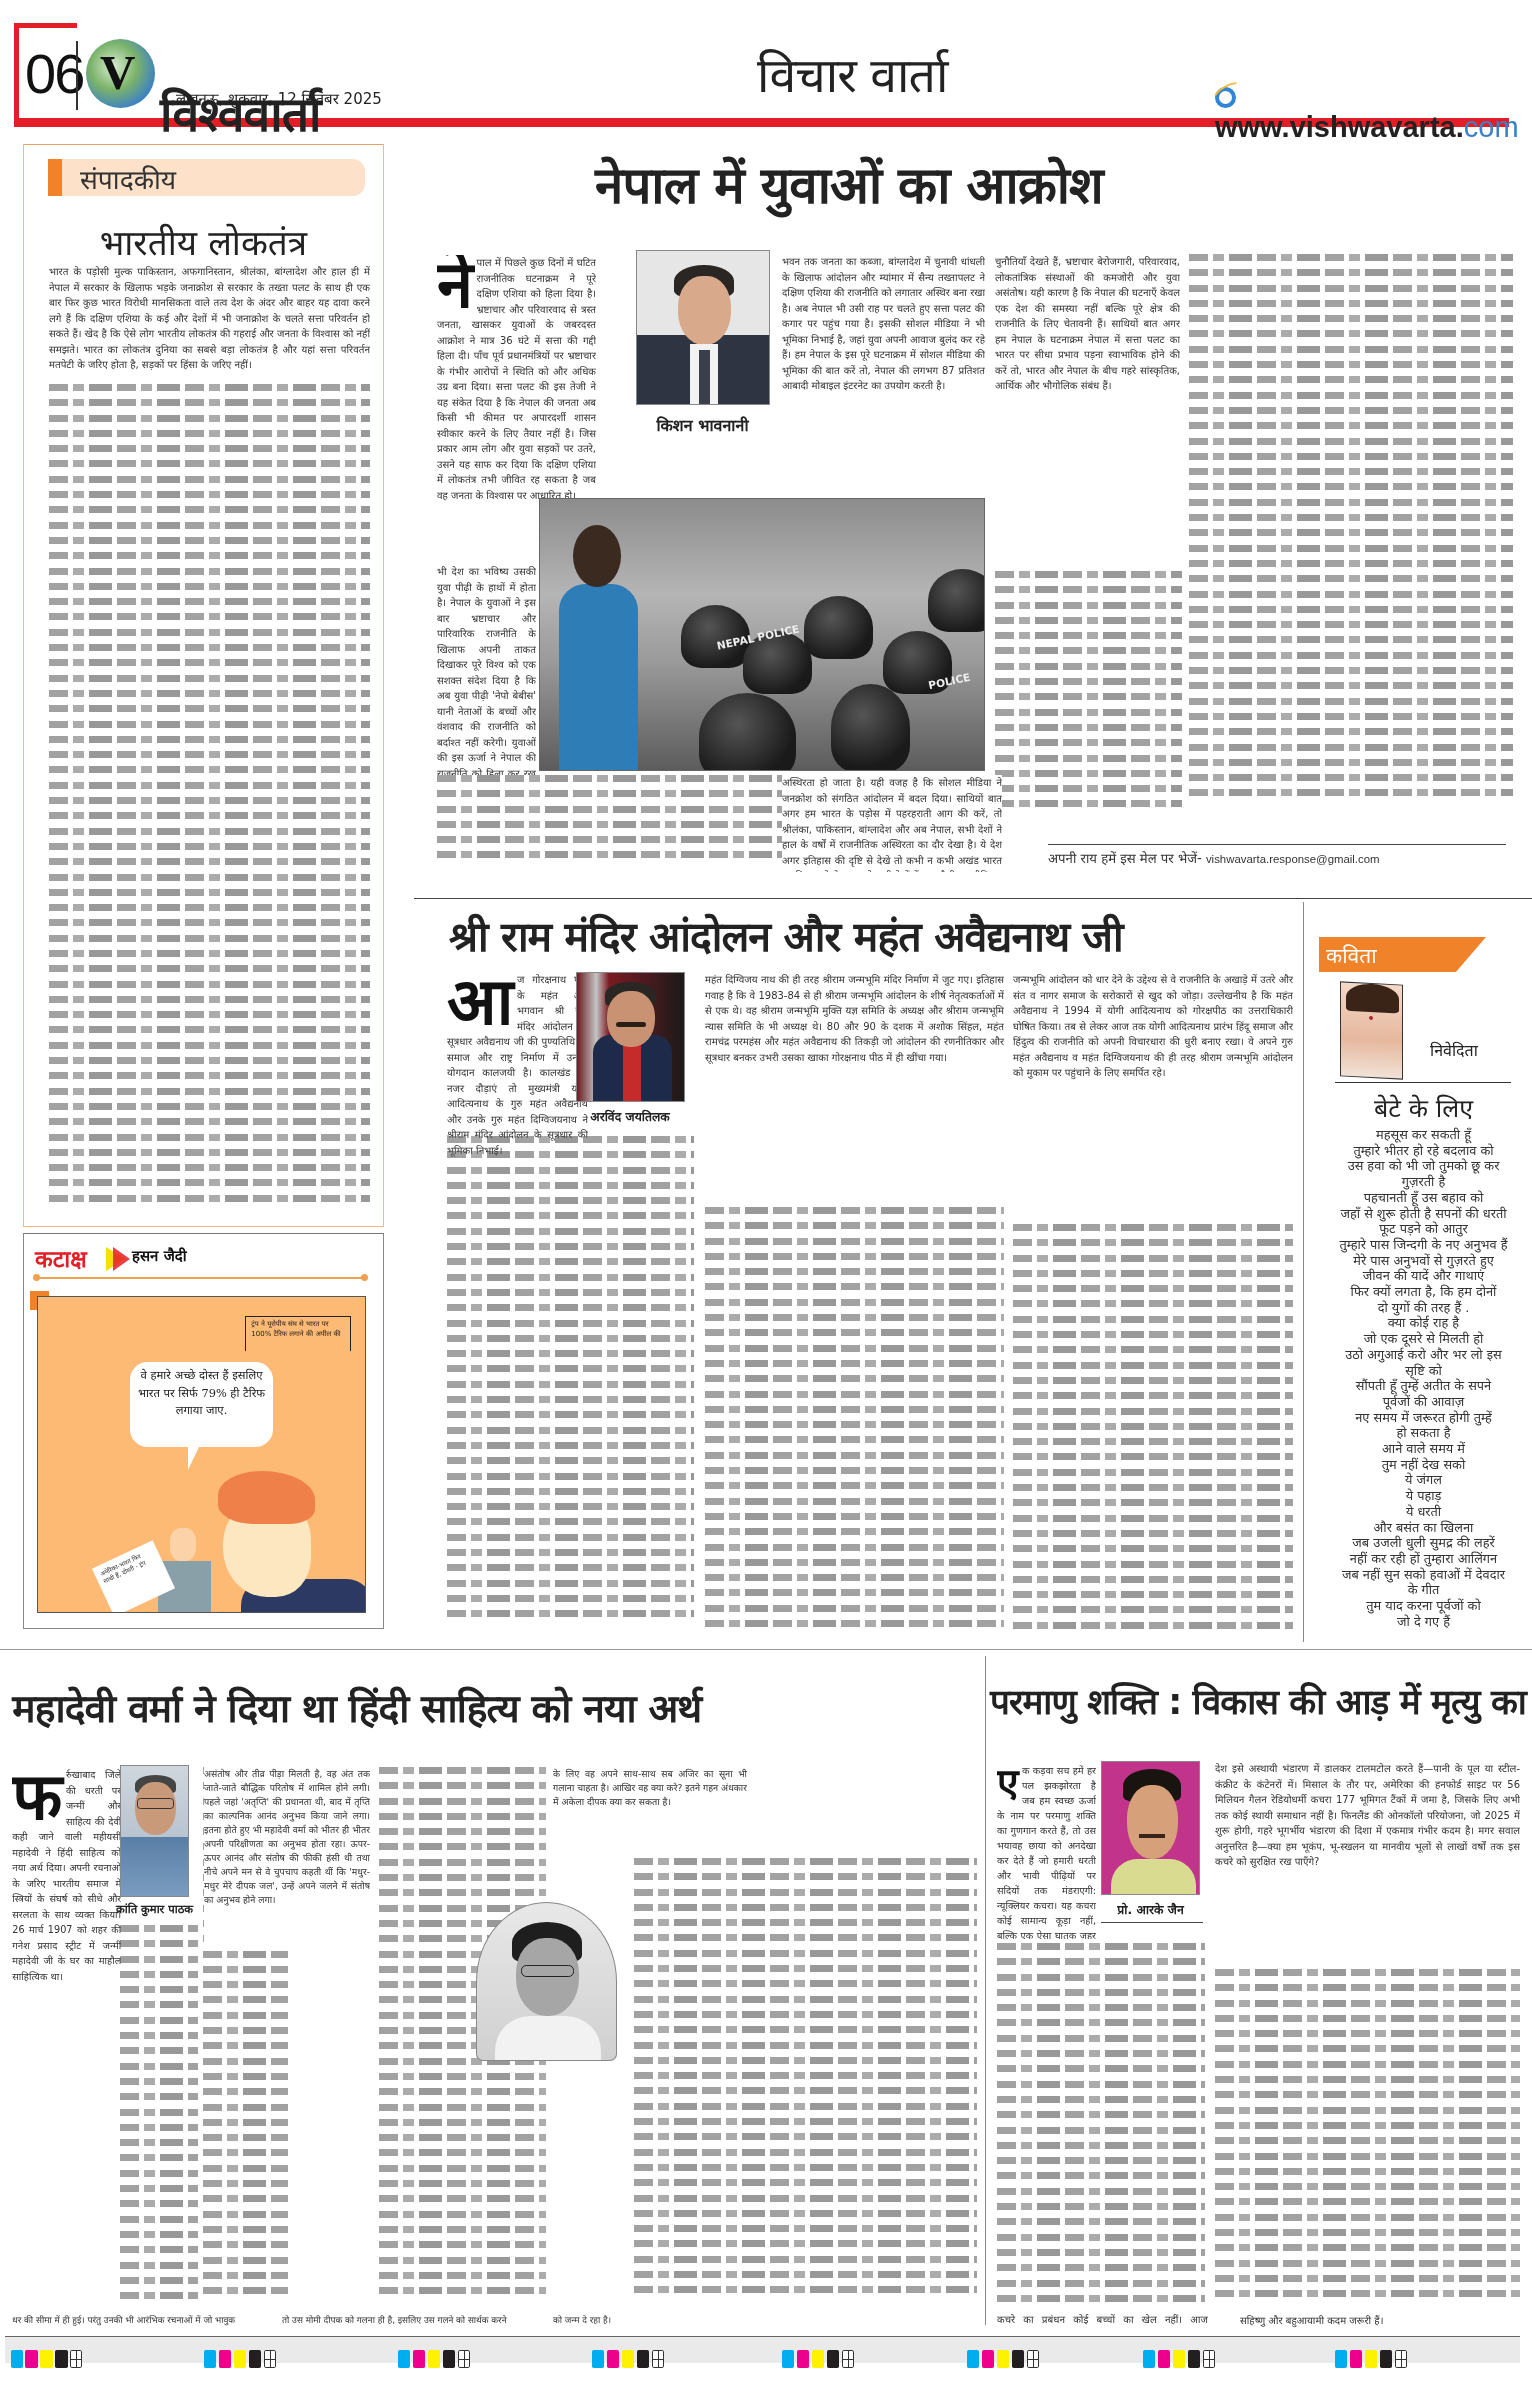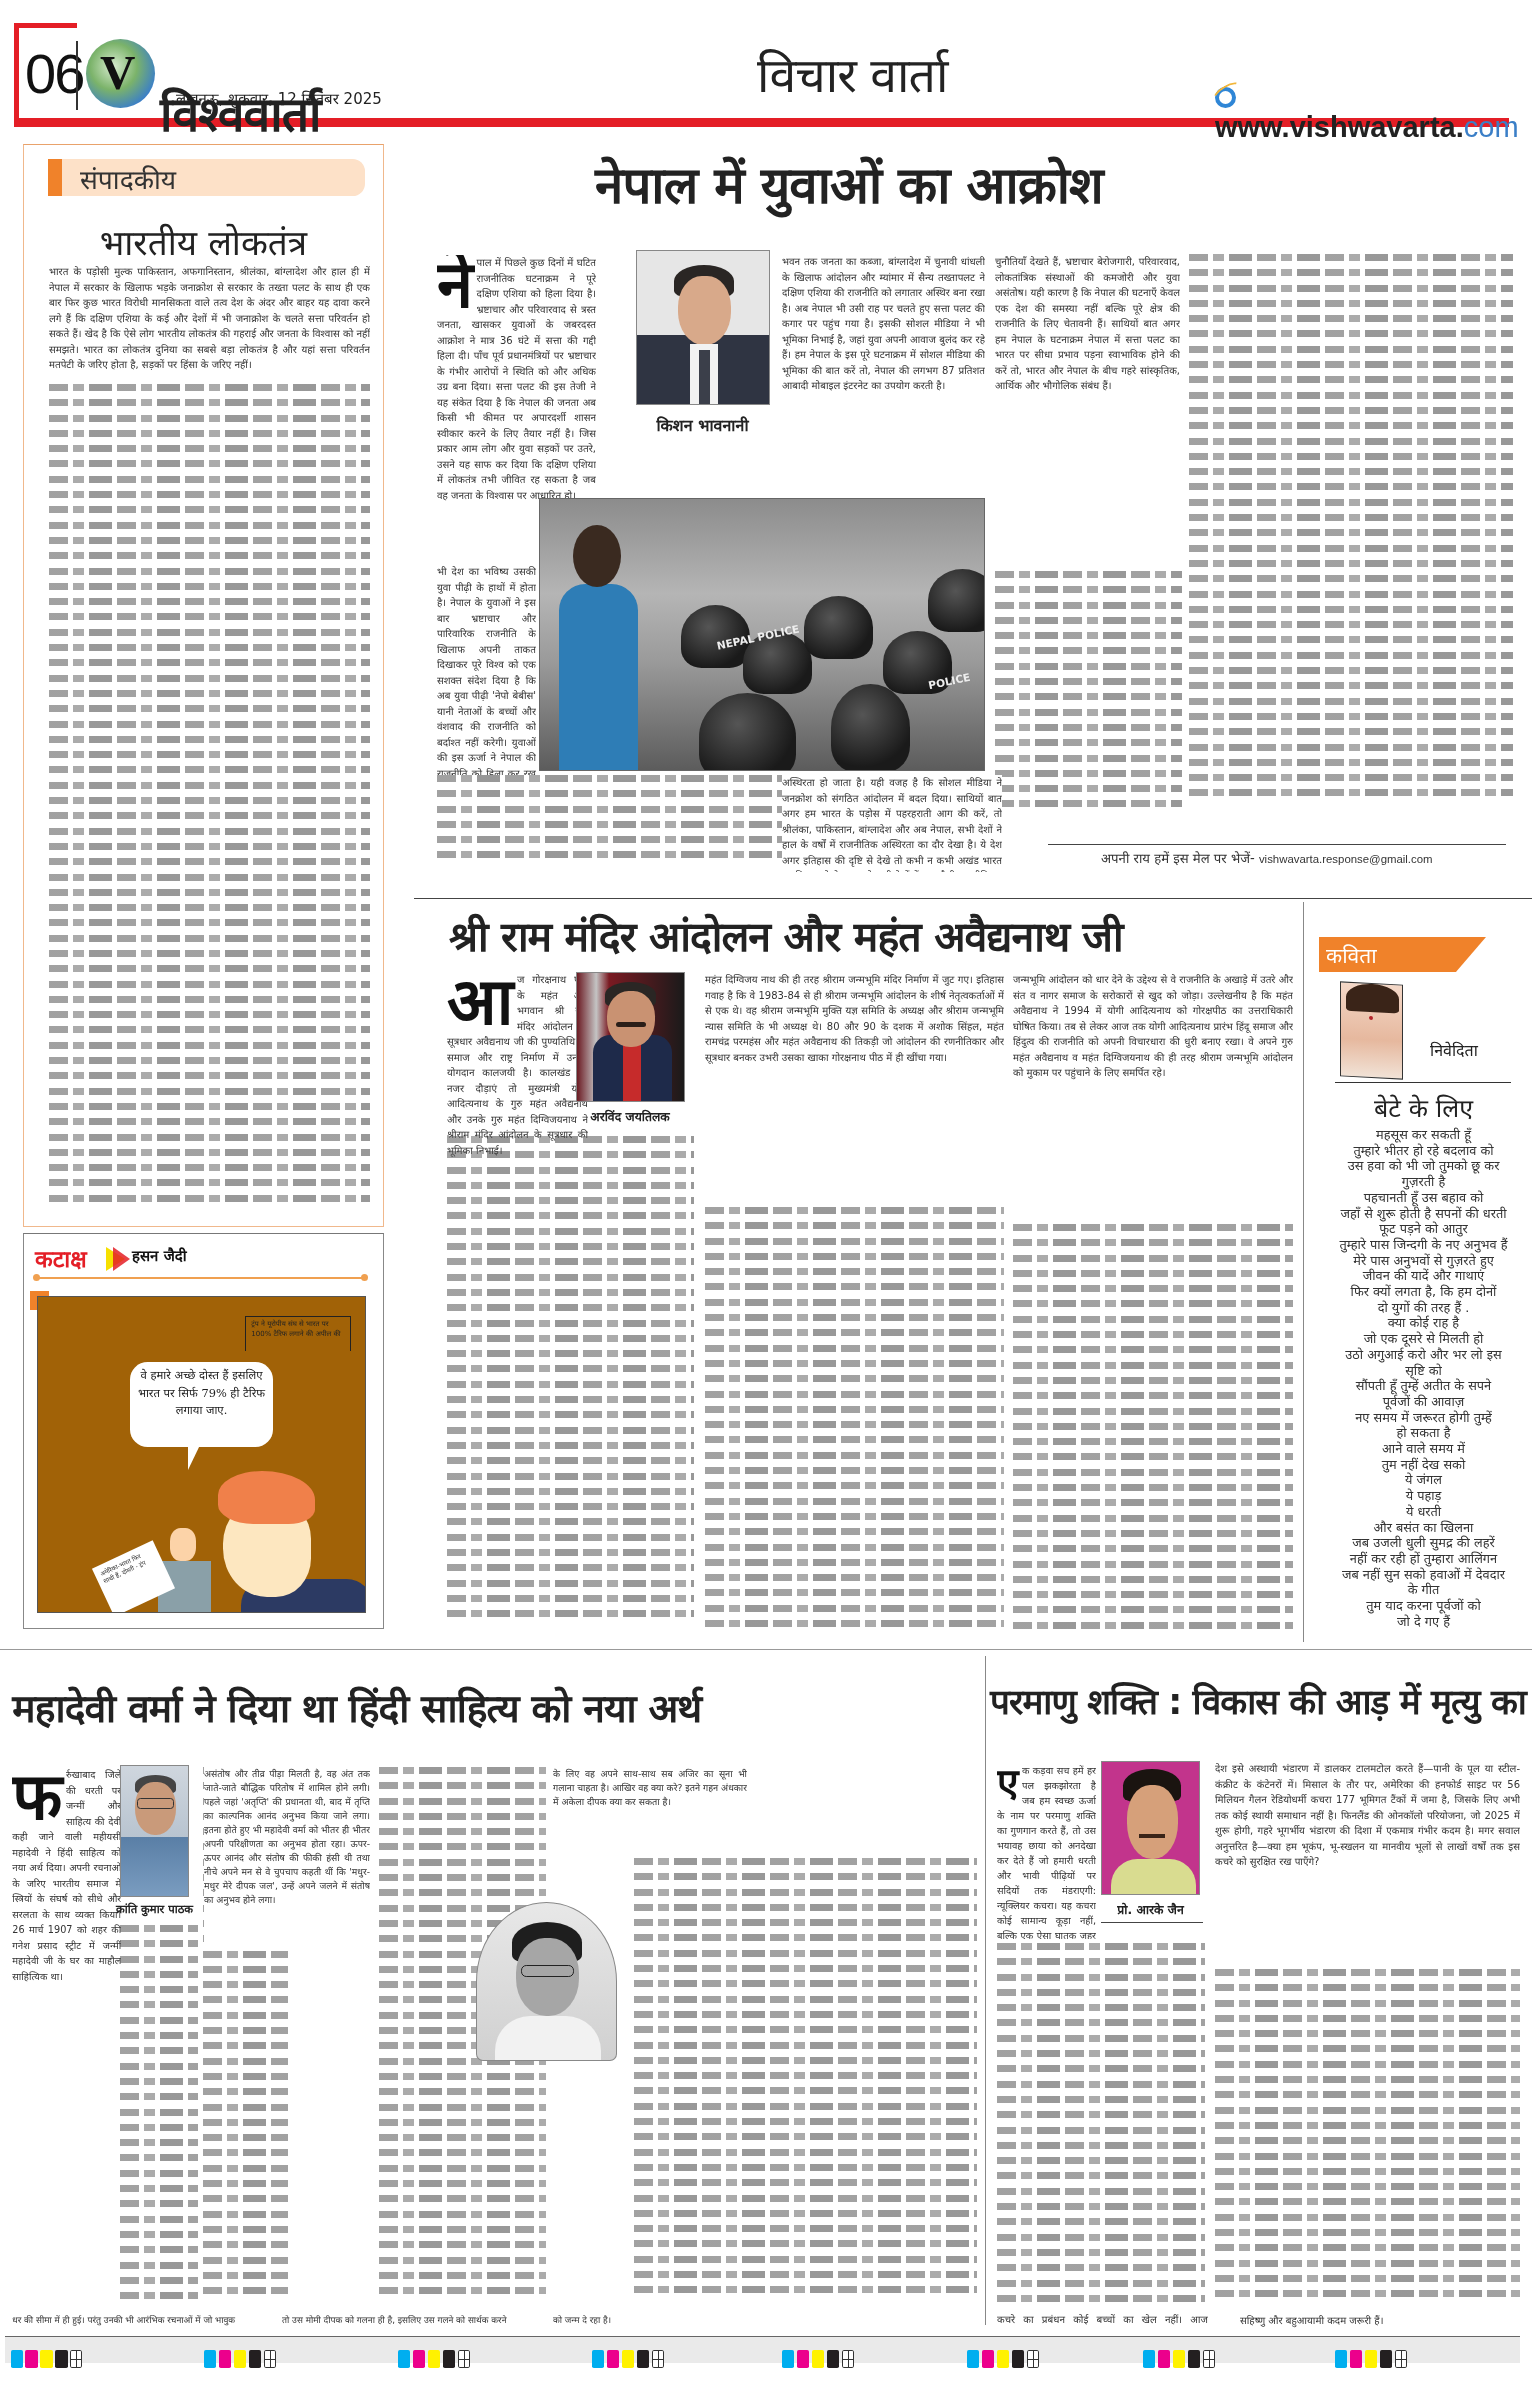--- a/index.html
+++ b/index.html
@@ -35,21 +35,21 @@
 
   
   .kat-box { position: absolute; left: 23px; top: 1233px; width: 361px; height: 396px; border: 1.8px solid #888; border-top: 1.8px solid #777; }
   .kat-title { position: absolute; left: 35px; top: 1242px; font-size: 23px; font-weight: 700; color: #e41e26; }
   .kat-arrow { position: absolute; left: 106px; top: 1247px; width: 0; height: 0; border-top: 12.3px solid transparent; border-bottom: 12.3px solid transparent; border-left: 19.4px solid #f6e000; }
   .kat-arrow2 { position: absolute; left: 113px; top: 1247px; width: 0; height: 0; border-top: 12.3px solid transparent; border-bottom: 12.3px solid transparent; border-left: 17.6px solid #e41e26; opacity: 0.85; }
   .kat-author { position: absolute; left: 132px; top: 1245px; font-size: 15px; font-weight: 700; color: #111; }
   .kat-rule { position: absolute; left: 35px; top: 1277px; width: 331px; height: 1.8px; background: #f0a050; }
   .kat-rule::before, .kat-rule::after { content: ""; position: absolute; top: -2.6px; width: 7px; height: 7px; border-radius: 50%; background: #f0a050; }
   .kat-rule::before { left: -1.8px; } .kat-rule::after { right: -1.8px; }
-  .cartoon { position: absolute; left: 37px; top: 1296px; width: 329px; height: 317px; background: #a16207; border: 0.9px solid #555; overflow: hidden; }
+  .cartoon { position: absolute; left: 37px; top: 1296px; width: 329px; height: 317px; background: #fdba74; border: 0.9px solid #555; overflow: hidden; }
   .cartoon-corner { position: absolute; left: 30px; top: 1291px; width: 19.4px; height: 19.4px; background: #f0822a; }
   .cap-box { position: absolute; right: 14px; top: 19.4px; width: 106px; height: 35px; border: 0.9px solid #222; border-bottom: none; font-size: 7px; line-height: 9.7px; padding: 2.6px 5.3px; color: #222; }
   .bubble { position: absolute; left: 92px; top: 65px; width: 143px; height: 85px; background: #fff; border-radius: 17.6px; font-size: 11.4px; line-height: 17.6px; text-align: center; padding: 5.3px 7px; color: #222; font-family: "DejaVu Serif", serif; }
   .bubble::after { content: ""; position: absolute; left: 58px; bottom: -23px; border-top: 25px solid #fff; border-right: 12.3px solid transparent; }
   .trump-hair { position: absolute; left: 180px; top: 174px; width: 97px; height: 53px; background: #f0804a; border-radius: 50% 60% 30% 40%; }
   .trump-face { position: absolute; left: 185px; top: 203px; width: 88px; height: 97px; background: #fde7c0; border-radius: 45% 40% 40% 50%; }
   .trump-suit { position: absolute; left: 203px; top: 282px; width: 132px; height: 53px; background: #2c3a63; border-radius: 26.4px 26.4px 0 0; }
   .man-head { position: absolute; left: 132px; top: 231px; width: 26.4px; height: 33px; background: #fcd3a8; border-radius: 40%; }
   .man-body { position: absolute; left: 120px; top: 264px; width: 53px; height: 62px; background: #8aa0a8; }
   .paper { position: absolute; left: 62px; top: 255px; width: 67px; height: 53px; background: #fff; transform: rotate(-25deg); font-size: 6.2px; line-height: 8px; padding: 5.3px; color: #333; }
@@ -65,21 +65,21 @@
   .portrait-a { background: linear-gradient(180deg, #e6e6e6 0%, #e6e6e6 55%, #2f3442 55%, #2f3442 100%); }
   .face { position: absolute; border-radius: 45% 45% 48% 48%; background: #d8a98a; }
   .hair { position: absolute; border-radius: 50% 50% 20% 20%; background: #2a2624; }
 
   .protest { position: absolute; left: 539px; top: 498px; width: 446px; height: 273px; background: linear-gradient(180deg, #8c8c8c 0%, #b5b5b5 35%, #9a9a9a 60%, #5c5c5c 100%); overflow: hidden; border: 0.9px solid #666; }
   .helmet { position: absolute; width: 69px; height: 63px; border-radius: 50% 50% 30% 30%; background: radial-gradient(circle at 40% 35%, #555 0%, #1a1a1a 70%); }
   .person-blue { position: absolute; left: 19.4px; top: 85px; width: 79px; height: 188px; background: #2e7db6; border-radius: 26.4px 26.4px 0 0; }
   .person-head { position: absolute; left: 33px; top: 26.4px; width: 48px; height: 62px; background: #3a2a20; border-radius: 50%; }
   .police-label { position: absolute; font-size: 10.6px; font-weight: 700; color: #eee; transform: rotate(-12deg); }
 
-  .mail-line { position: absolute; left: 1101px; top: 849px; font-size: 13.2px; color: #333; }
+  .mail-line { position: absolute; left: 1048px; top: 849px; font-size: 13.2px; color: #333; }
   .mail-line .addr { font-family: "Liberation Sans", sans-serif; font-size: 11.4px; }
 
   
   .kav-tab { position: absolute; left: 1319px; top: 937px; width: 167px; height: 35px; background: #f0822a; clip-path: polygon(0 0, 100% 0, 82% 100%, 0 100%); }
   .kav-tab span { position: absolute; left: 7px; top: 3.5px; font-size: 21px; color: #fff; }
   .kav-photo { position: absolute; left: 1340px; top: 983px; width: 63px; height: 95px; border: 1.8px solid #333; background: linear-gradient(180deg, #f4d8c8 0%, #e6b89e 60%, #f1e2d6 100%); transform: skewY(3deg); }
   .kav-photo::before { content: ""; position: absolute; left: 5.3px; top: 0; width: 53px; height: 28px; background: #3a2418; border-radius: 50% 50% 10% 10%; }
   .kav-photo::after { content: ""; position: absolute; left: 28px; top: 32px; width: 4.4px; height: 4.4px; border-radius: 50%; background: #b3232a; }
   .kav-author { position: absolute; left: 1430px; top: 1039px; font-size: 16px; color: #222; }
   .kav-rule { position: absolute; left: 1335px; top: 1082px; width: 176px; height: 0.9px; background: #333; }

